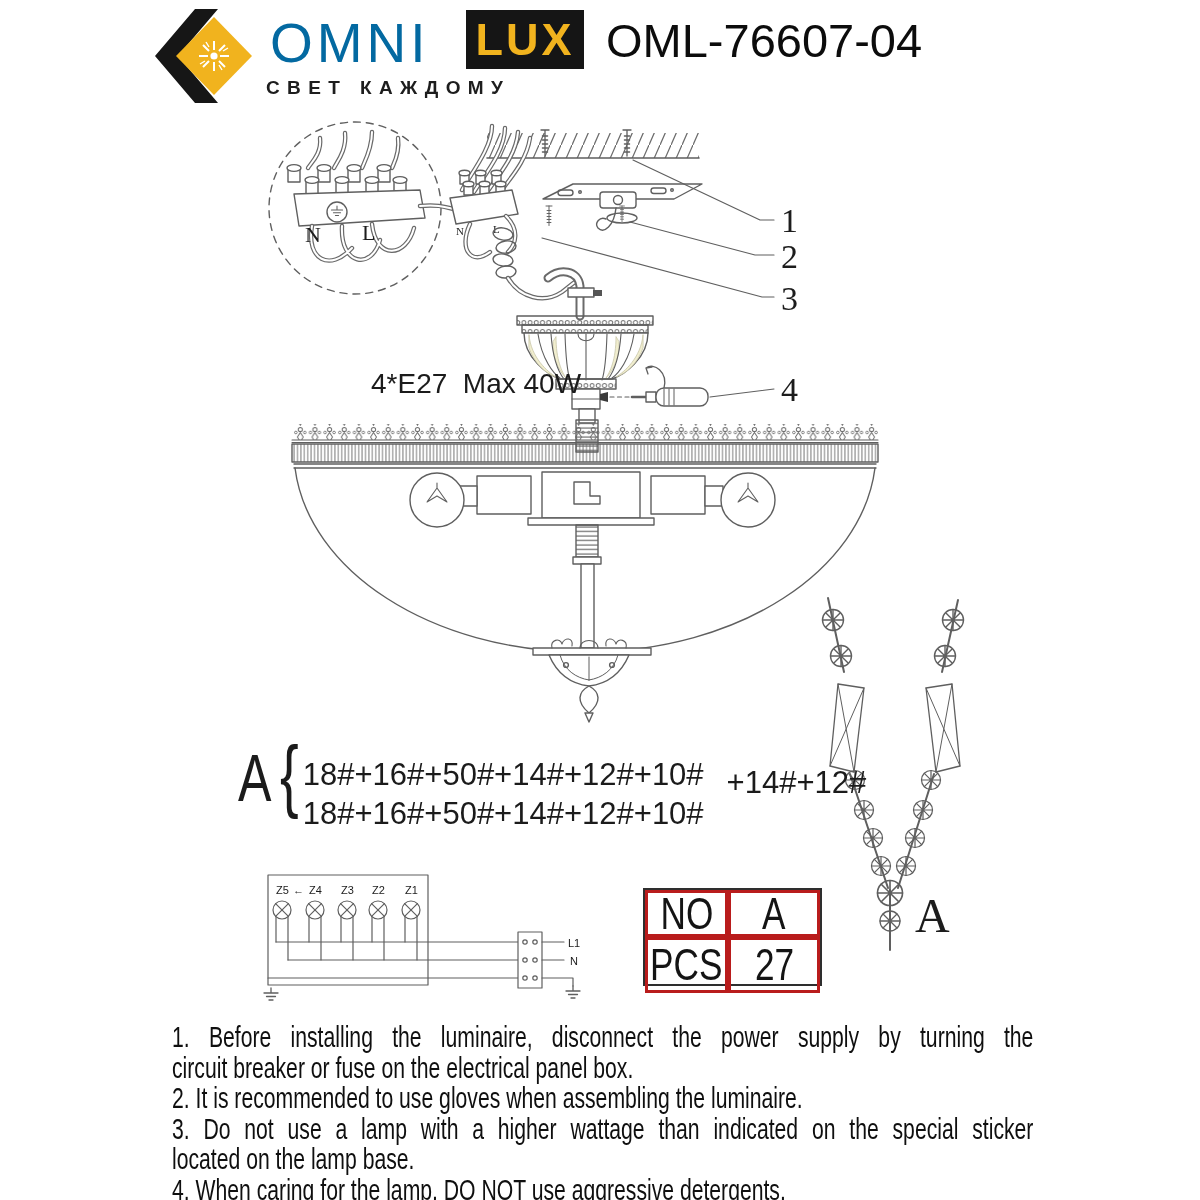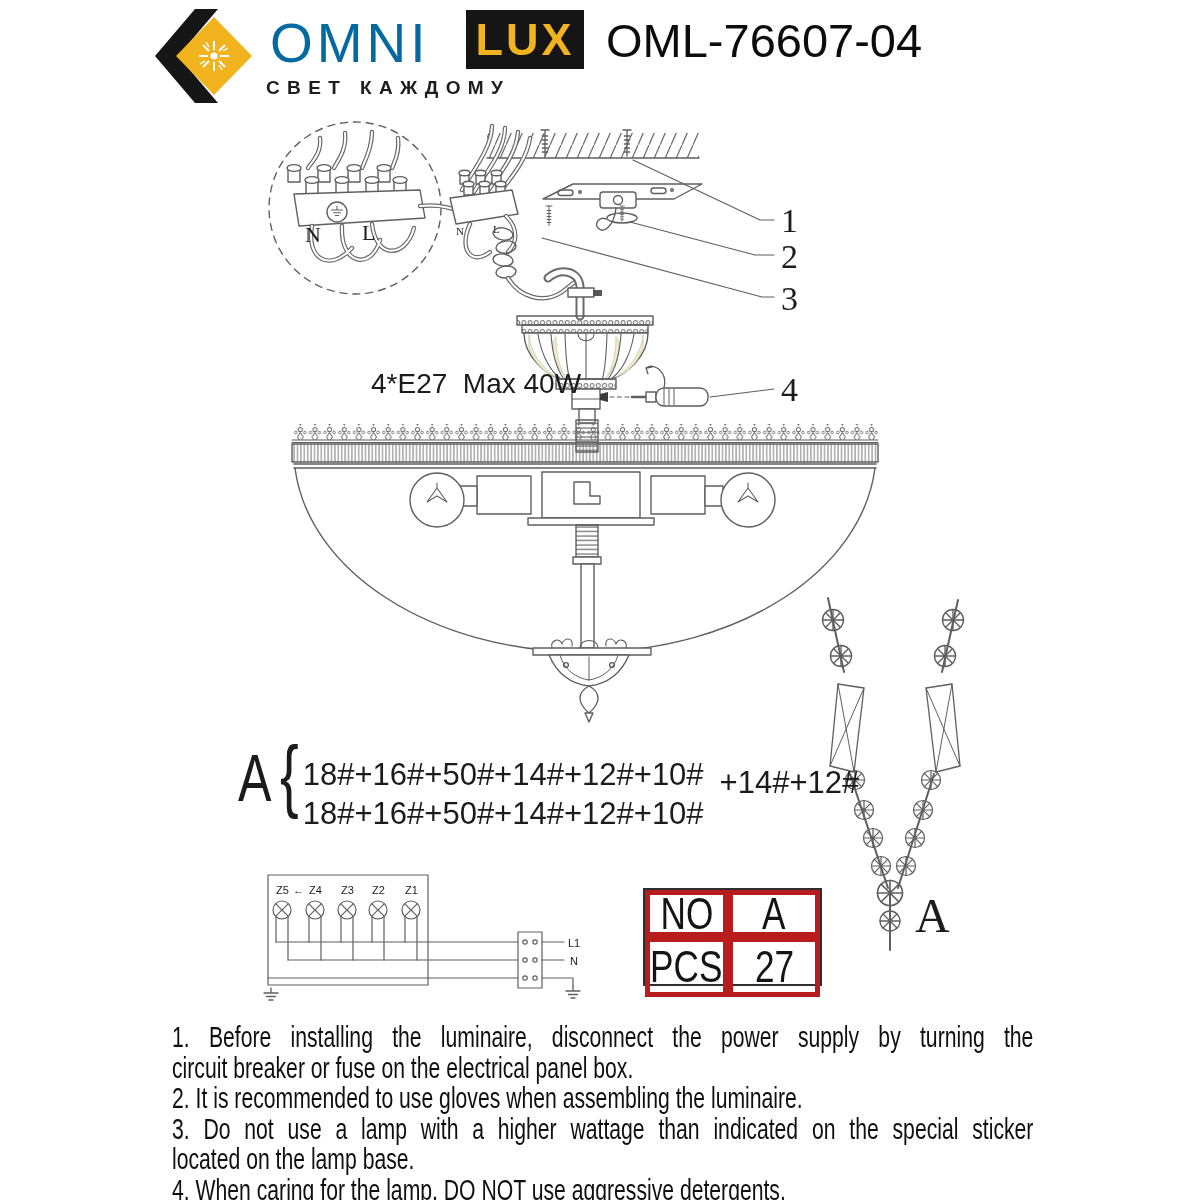--- a/index.html
+++ b/index.html
@@ -16,26 +16,26 @@
   .tagline{left:266px;top:77px;font-size:19px;font-weight:600;letter-spacing:7.4px;color:#1d1d1d;white-space:nowrap;}
   .model{left:606px;top:13px;font-size:47px;font-weight:400;color:#0c0c0c;white-space:nowrap;}
 
   
   .spec{left:323px;top:368px;font-size:28px;color:#1b1b1b;white-space:pre;margin-left:48px;}
   .formula{left:238px;top:722px;display:flex;align-items:center;color:#1b1b1b;}
   .f-a{font-size:66px;transform:scaleX(0.76);transform-origin:left center;display:inline-block;}
   .f-brace{font-size:80px;font-weight:300;line-height:70px;display:inline-block;
            transform:scaleX(0.7);transform-origin:center;margin:0 0 6px -6px;}
   .f-lines{display:flex;flex-direction:column;font-size:31px;line-height:39px;white-space:nowrap;margin-top:33px;}
-  .f-suffix{font-size:31px;margin-left:16px;padding-top:10px;white-space:nowrap;}
+  .f-suffix{font-size:31px;margin-left:23px;padding-top:10px;white-space:nowrap;}
 
   
   .ptable{left:643px;top:888px;width:175px;height:94px;border:2px solid #2e2e2e;
           display:grid;grid-template-columns:83px 1fr;grid-template-rows:47px 1fr;}
-  .ptable .cell{border:5px solid #b91c1c;display:flex;align-items:center;justify-content:center;}
+  .ptable .cell{border:3px solid #b91c1c;display:flex;align-items:center;justify-content:center;}
   .ptable .cell span{font-size:44px;color:#141414;display:inline-block;
                      transform:scaleX(0.8);white-space:nowrap;}
 
   
   .inst{left:172px;top:1022px;width:1180px;transform:scaleX(0.73);transform-origin:left top;
         font-size:29px;line-height:30.5px;color:#0f0f0f;}
   .jline{text-align:justify;text-align-last:justify;}
 
   svg text{font-family:"Liberation Serif",serif;fill:#1c1c1c;}
   svg text.sans{font-family:"Liberation Sans",sans-serif;}

